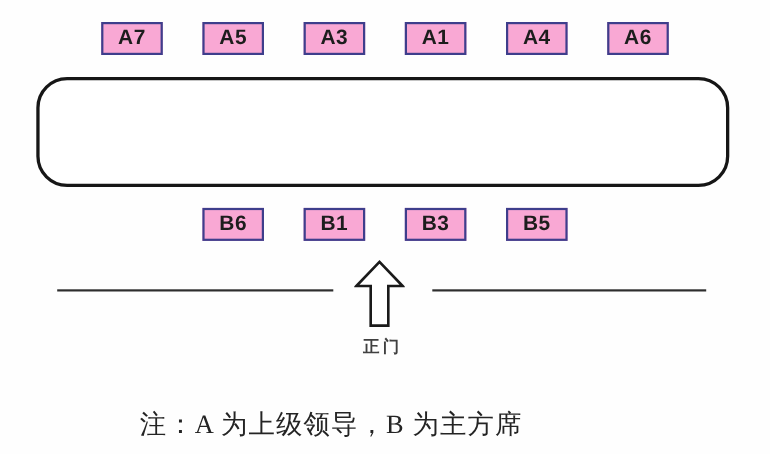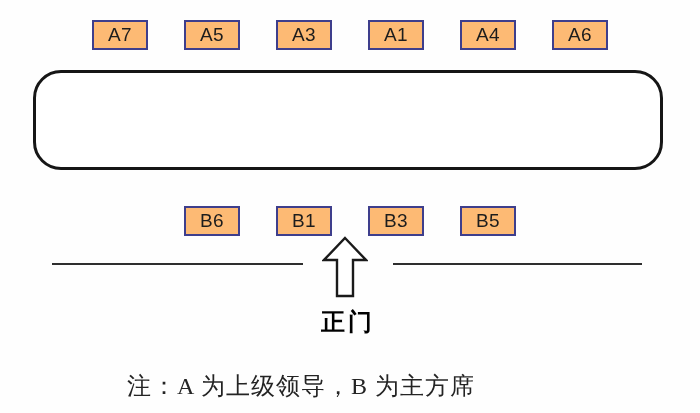--- a/index.html
+++ b/index.html
@@ -13,31 +13,31 @@
   }
   .seat-row {
     position: absolute;
     left: 0;
     width: 700px;
     display: flex;
     justify-content: center;
     gap: 36px;
   }
   .row-a { top: 20px; }
-  .row-b { top: 206px; }
+  .row-b { top: 189px; }
   .seat {
     width: 52px;
     height: 26px;
     border: 2px solid var(--seat-border, #3e3e8c);
-    background: #fdba74;
+    background: #f9a8d4;
     display: flex;
     align-items: center;
     justify-content: center;
     font-size: 19px;
-    font-weight: normal;
+    font-weight: bold;
     color: var(--seat-text, #1d1d1d);
     letter-spacing: 0.5px;
     text-align: center;
   }
   .table {
     position: absolute;
     left: 33px;
     top: 70px;
     width: 624px;
     height: 94px;
@@ -59,24 +59,24 @@
     top: 236px;
     width: 46px;
     height: 62px;
   }
   .entrance-label {
     position: absolute;
     left: 300px;
     top: 306px;
     width: 96px;
     text-align: center;
-    font-size: 24px;
+    font-size: 15px;
     font-weight: bold;
     letter-spacing: 3px;
-    color: #000000;
+    color: #404040;
     font-family: "Liberation Sans", sans-serif;
   }
   .note {
     position: absolute;
     left: 127px;
     top: 370px;
     font-size: 24px;
     letter-spacing: 1px;
     color: #242424;
     font-family: "Liberation Serif", "DejaVu Serif", serif;

